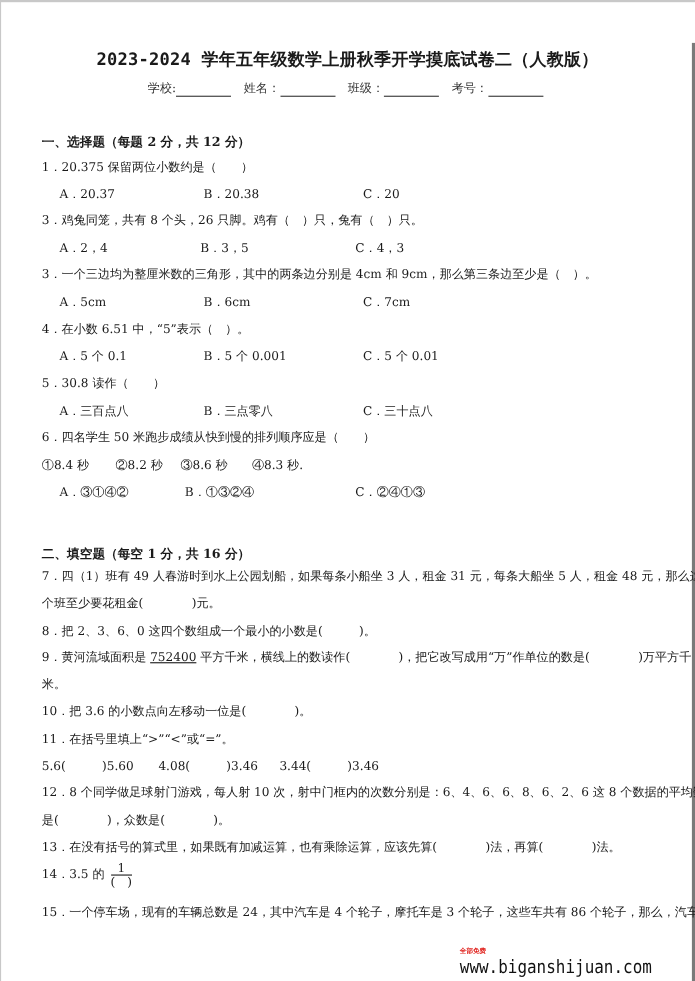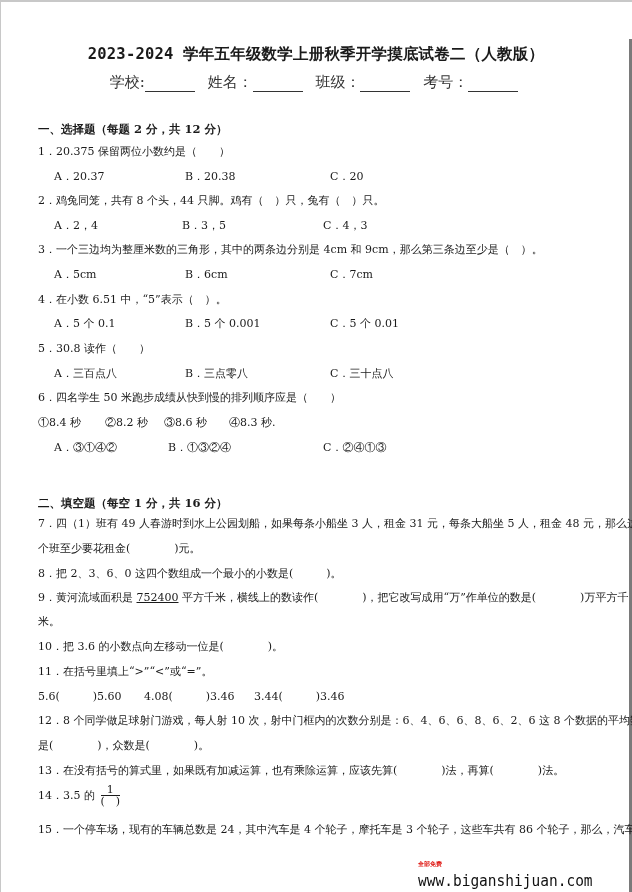--- a/index.html
+++ b/index.html
@@ -19,21 +19,21 @@
     background: #7a7a7a;
   }
   .title {
     position: absolute; top: 44px; left: 0; width: 632px; text-align: center;
     font-size: 15.5px; font-weight: bold; letter-spacing: 0.2px;
     font-family: "DejaVu Sans Mono", "Liberation Mono", monospace;
   }
   .title .cn { font-family: "DejaVu Serif", "Liberation Serif", serif; }
   .info-line {
     position: absolute; top: 73px; left: 0; width: 632px; text-align: center;
-    font-size: 15px; color: #333;
+    font-size: 11px; color: #333;
   }
   .info-line .field { display: inline-block; margin: 0 2px; }
   .info-line .blank { display: inline-block; width: 50px; border-bottom: 1px solid #333; height: 10px; vertical-align: bottom; margin-right: 4px; }
   .line {
     position: absolute; left: 38px; font-size: 11px; white-space: nowrap;
   }
   .section-head { font-weight: bold; font-size: 11.5px; }
   .opt { position: absolute; font-size: 11px; white-space: nowrap; }
   .u { text-decoration: underline; }
   .frac {
@@ -76,21 +76,21 @@
   <span class="field"><span>考号：</span><span class="blank"></span></span>
 </div>
 
 <div class="line section-head" style="top:122px;">一、选择题（每题 2 分，共 12 分）</div>
 
 <div class="line" style="top:144px;">1．20.375 保留两位小数约是（　　）</div>
 <div class="opt" style="top:169px;left:54px;">A．20.37</div>
 <div class="opt" style="top:169px;left:185px;">B．20.38</div>
 <div class="opt" style="top:169px;left:330px;">C．20</div>
 
-<div class="line" style="top:193px;">2．鸡兔同笼，共有 8 个头，44 只脚。鸡有（　）只，兔有（　）只。</div>
+<div class="line" style="top:193px;">3．鸡兔同笼，共有 8 个头，26 只脚。鸡有（　）只，兔有（　）只。</div>
 <div class="opt" style="top:218px;left:54px;">A．2，4</div>
 <div class="opt" style="top:218px;left:182px;">B．3，5</div>
 <div class="opt" style="top:218px;left:323px;">C．4，3</div>
 
 <div class="line" style="top:242px;">3．一个三边均为整厘米数的三角形，其中的两条边分别是 4cm 和 9cm，那么第三条边至少是（　）。</div>
 <div class="opt" style="top:267px;left:54px;">A．5cm</div>
 <div class="opt" style="top:267px;left:185px;">B．6cm</div>
 <div class="opt" style="top:267px;left:330px;">C．7cm</div>
 
 <div class="line" style="top:292px;">4．在小数 6.51 中，“5”表示（　）。</div>

